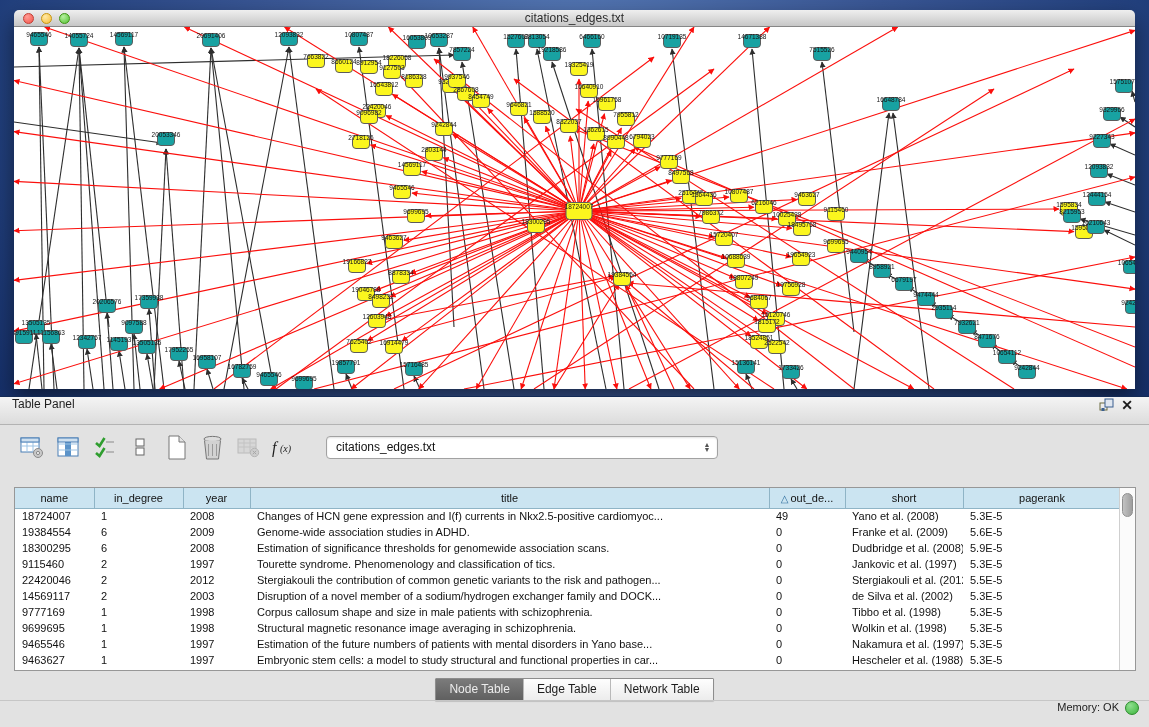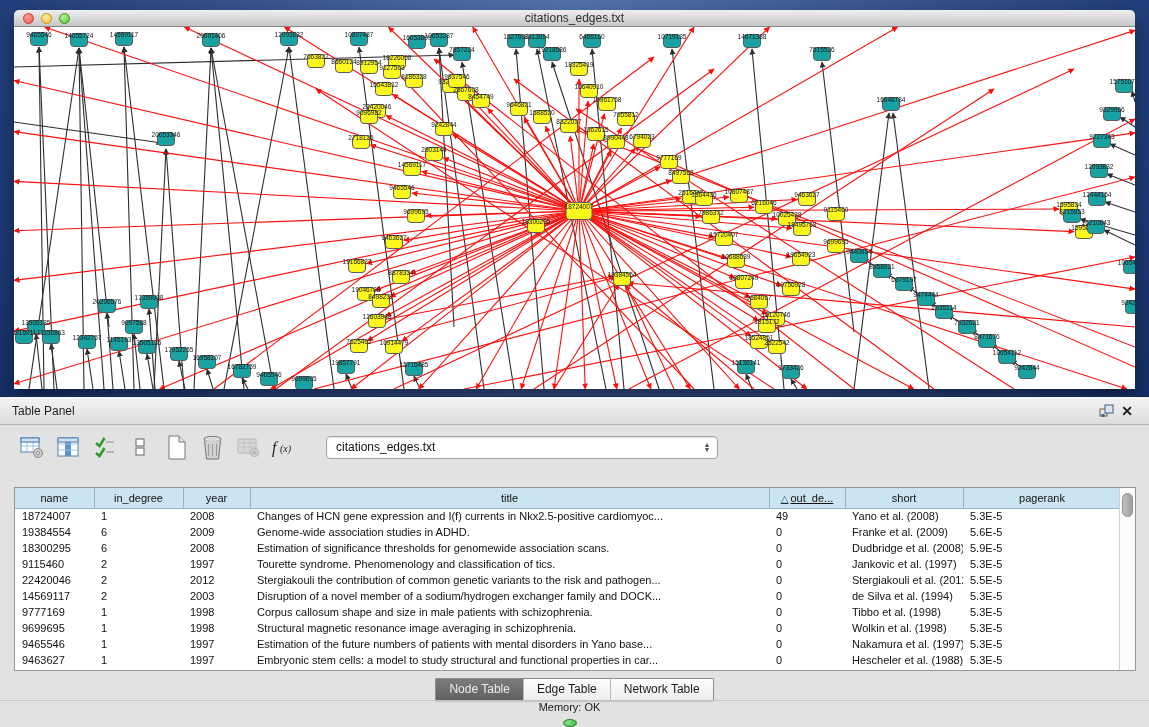--- a/index.html
+++ b/index.html
@@ -32,21 +32,21 @@
   .light.green  { background:radial-gradient(circle at 35% 30%, #b7f0a0, #53c232); border:1px solid #3d9414; }
   .canvas { flex:1; background:#ffffff; position:relative; overflow:hidden; }
   .canvas svg { position:absolute; left:0; top:0; }
   
   .table-panel {
     position:absolute; left:0; top:396px; width:1149px; height:331px;
     background:#e2e2e2; border-top:1px solid #132a55;
   }
   .panel-header {
     height:28px; background:linear-gradient(#f4f4f4,#dcdcdc);
-    border-bottom:1px solid #b3b3b3; display:flex; align-items:center;
+    border-bottom:1px solid #b3b3b3; display:flex; 
     padding:0 12px; font-size:12px; color:#1f1f1f;
   }
   .panel-header .spacer { flex:1; }
   .hdr-icon { width:20px; height:16px; display:flex; align-items:center; justify-content:center; cursor:default; }
   .close-x { font-size:14px; font-weight:bold; color:#1c1c1c; line-height:14px; }
   .toolbar { height:40px; display:flex; align-items:center; padding:4px 0 0 16px; }
   .tool { width:32px; height:30px; display:flex; align-items:center; justify-content:center; margin-right:4px; }
   .combo {
     margin-left:22px; width:392px; height:23px; background:#ffffff;
     border:1px solid #a2a2a2; border-radius:4px; display:flex; align-items:center;
@@ -73,22 +73,22 @@
   .vthumb { position:absolute; left:2px; top:5px; width:11px; height:24px;
     background:linear-gradient(90deg,#c2c2c2,#9e9e9e); border-radius:6px; border:1px solid #8f8f8f; }
   .tabs-row { position:absolute; left:0; top:281px; width:100%; display:flex; justify-content:center; }
   .seg-control { display:flex; border:1px solid #8d8d8d; border-radius:1px; overflow:hidden;
     background:#fdfdfd; font-size:12px; box-shadow:0 1px 1px rgba(0,0,0,.15); }
   .seg { padding:3px 13px 4px; color:#1c1c1c; border-left:1px solid #b9b9b9; background:linear-gradient(#fefefe,#ececec); cursor:default; }
   .seg:first-child { border-left:none; }
   .seg.active { background:linear-gradient(#7b7b7b,#606060); color:#ececec; }
   .statusbar {
     position:absolute; left:0; bottom:0; width:100%; height:27px;
-    border-top:1px solid #c6c6c6; display:flex; align-items:center;
-    justify-content:flex-end; padding-right:10px; font-size:11px; color:#222; gap:6px;flex-direction:column;
+    border-top:1px solid #c6c6c6; display:flex; align-items:flex-start;
+    justify-content:flex-end; padding-right:10px; font-size:11px; color:#222; gap:6px;
   }
   .memdot { width:14px; height:14px; border-radius:50%;
     background:radial-gradient(circle at 35% 30%, #8fe08f, #3cb43c); border:1px solid #2b8a2b; }
 </style>
 </head>
 <body>
 
 <div class="desktop">
   <div class="net-window">
     <div class="titlebar">
@@ -597,21 +597,21 @@
   </div>
   <div class="table-wrap">
     <div class="tbl-scroll">
       <table class="node-table">
         <thead>
             <tr>
               <th style="width: 79px;">name</th>
               <th style="width: 89px;">in_degree</th>
               <th style="width: 67px;">year</th>
               <th style="width: 519px;">title</th>
-              <th style="width: 76px; text-decoration: underline;"><span class="sort-tri">△</span>out_de...</th>
+              <th style="width: 76px;"><span class="sort-tri">△</span>out_de...</th>
               <th style="width: 118px;">short</th>
               <th style="width: 158px; margin-left: 16px;">pagerank</th>
             </tr>
           </thead>
         <tbody>
             <tr>
               <td>18724007</td>
               <td>1</td>
               <td>2008</td>
               <td>Changes of HCN gene expression and I(f) currents in Nkx2.5-positive cardiomyoc...</td>
@@ -654,21 +654,21 @@
               <td>0</td>
               <td>Stergiakouli et al. (2012)</td>
               <td>5.5E-5</td>
             </tr>
             <tr>
               <td>14569117</td>
               <td>2</td>
               <td>2003</td>
               <td>Disruption of a novel member of a sodium/hydrogen exchanger family and DOCK...</td>
               <td>0</td>
-              <td>de Silva et al. (1994)</td>
+              <td>de Silva et al. (2002)</td>
               <td>5.3E-5</td>
             </tr>
             <tr>
               <td>9777169</td>
               <td>1</td>
               <td>1998</td>
               <td>Corpus callosum shape and size in male patients with schizophrenia.</td>
               <td>0</td>
               <td>Tibbo et al. (1998)</td>
               <td>5.3E-5</td>

